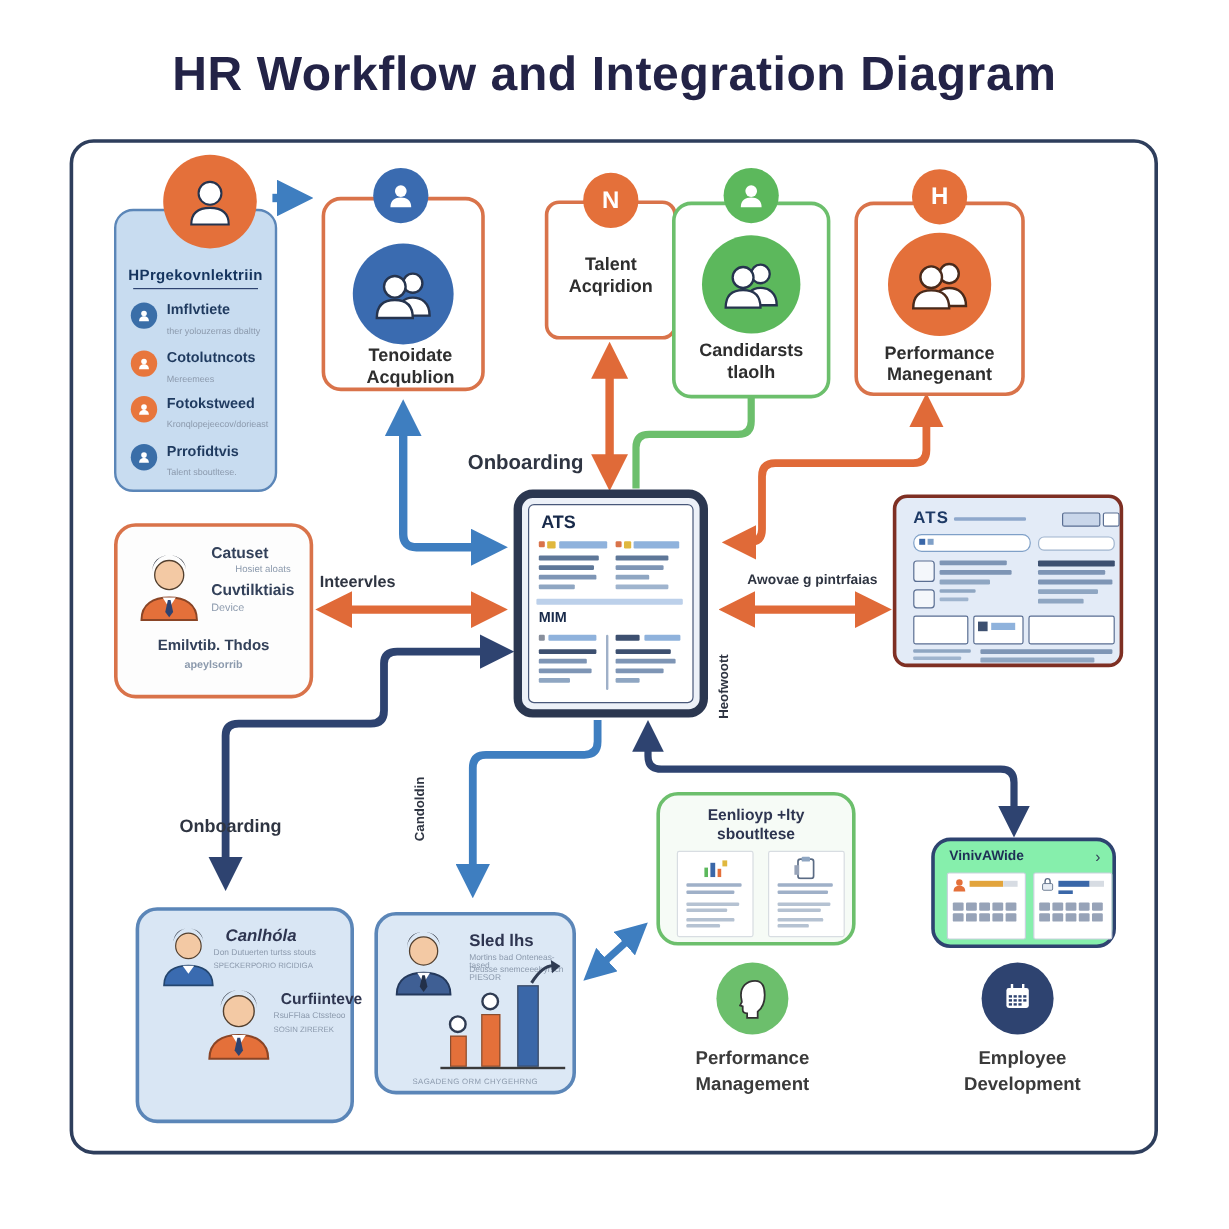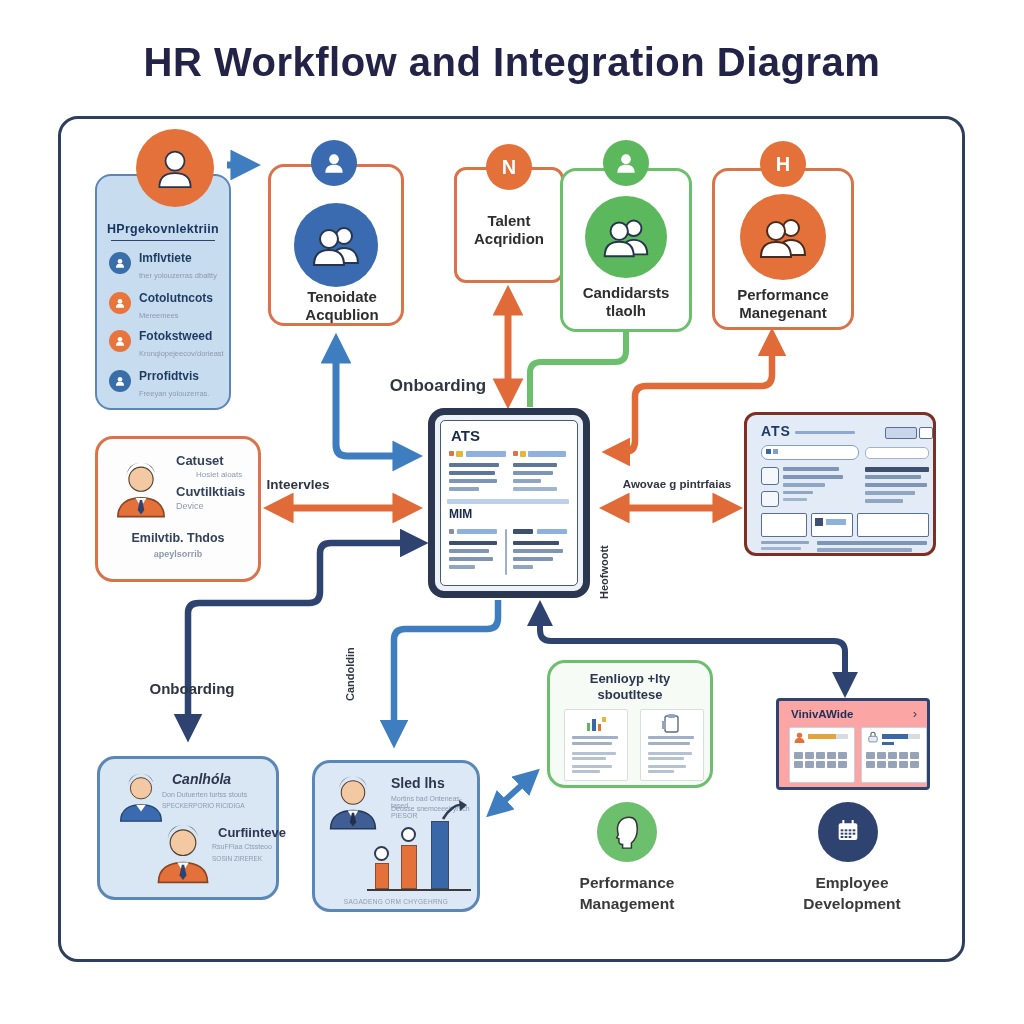--- a/index.html
+++ b/index.html
@@ -128,21 +128,21 @@
     </div>
     <div class="s-item" style="top:194px;">
       <span class="s-ico" style="background:#3A6EA8;">
         <svg width="14" height="14" viewBox="0 0 24 24" fill="#fff">
             <circle cx="12" cy="9" r="4"></circle>
             <path d="M5,20 C5,15 8,13 12,13 C16,13 19,15 19,20 Z"></path>
           </svg>
         </span>
       <div>
           <div class="s-title">Prrofidtvis</div>
-           <div class="s-sub">Freeyan yolouzerras.</div>
+           <div class="s-sub">Talent sboutltese.</div>
         </div>
     </div>
   </div>
   <div class="abs circle" style="left:136px;top:129px;width:78px;height:78px;background:#E4703A;z-index:3;">
     <svg width="52" height="52" viewBox="0 0 60 60">
         <g stroke="#26344E" stroke-width="2" fill="#fff">
       <circle cx="30" cy="22" r="11"></circle>
           <path d="M12,52 C12,40 20,36 30,36 C40,36 48,40 48,52 Z"></path>
         </g>
       </svg>
@@ -302,21 +302,21 @@
         <path d="M29,41 L31,41 L33,50 L30,54 L27,50 Z" fill="#2E4370"></path>
       </svg>
     <div style="position:absolute;left:78px;top:14px;font-size:13px;font-weight:700;color:#33415A;">Catuset</div>
     <div class="sub" style="position:absolute;left:78px;top:31px;font-size:8px;padding-left:20px;">Hosiet aloats</div>
     <div style="position:absolute;left:78px;top:45px;font-size:13px;font-weight:700;color:#33415A;">Cuvtilktiais</div>
     <div class="sub" style="position:absolute;left:78px;top:62px;font-size:9px;text-align:right;">Device</div>
     <div style="position:absolute;left:0;top:92px;width:100%;text-align:center;font-size:12.5px;font-weight:700;color:#33415A;">Emilvtib. Thdos</div>
     <div class="sub" style="position:absolute;left:0;top:110px;width:100%;text-align:center;font-size:9px;font-weight:700;">apeylsorrib</div>
   </div>
 
-  <div class="abs box blue-card" style="left:97px;top:756px;width:182px;height:144px;padding-left:12px;">
+  <div class="abs box blue-card" style="left:113px;top:756px;width:182px;height:180px;padding-left:12px;">
     <svg style="position:absolute;left:12px;top:8px;" width="58" height="58" viewBox="0 0 60 60">
       <circle cx="30" cy="22" r="11" fill="#F3C9A4" stroke="#53402F" stroke-width="1"></circle>
       <path d="M17,20 A13,13 0 0 1 43,20 C43,12 38,7 30,7 C22,7 17,12 17,20 Z" fill="#2E3440"></path>
       <path d="M9,56 C9,44 18,39 30,39 C42,39 51,44 51,56 Z" fill="#3A6BB0" stroke="#24466F" stroke-width="1.5"></path>
       <path d="M25,39 L30,46 L35,39 Z" fill="#fff"></path>
       </svg>
     <div style="position:absolute;left:72px;top:12px;font-size:14px;font-weight:700;font-style:italic;color:#2E3550;">Canlhóla</div>
     <div class="sub" style="position:absolute;left:62px;top:32px;font-size:7px;">Don Dutuerten turtss stouts</div>
     <div class="sub" style="position:absolute;left:62px;top:43px;font-size:6.5px;">SPECKERPORIO RICIDIGA</div>
     <svg style="position:absolute;left:48px;top:58px;" width="70" height="70" viewBox="0 0 60 60">
@@ -386,21 +386,21 @@
           <div class="ln" style="left: 7px; top: 26px; width: 46px; height: 3px; background: rgb(159, 176, 200);"></div>
           <div class="ln" style="left: 7px; top: 32px; width: 42px; height: 3px; background: rgb(159, 176, 200);"></div>
           <div class="ln" style="left: 7px; top: 42px; width: 44px; height: 2.5px; background: rgb(181, 194, 210);"></div>
           <div class="ln" style="left: 7px; top: 47px; width: 36px; height: 2.5px; background: rgb(181, 194, 210);"></div>
           <div class="ln" style="left: 7px; top: 55px; width: 38px; height: 2.5px; background: rgb(181, 194, 210);"></div>
           <div class="ln" style="left: 7px; top: 60px; width: 26px; height: 2.5px; background: rgb(181, 194, 210);"></div>
         </div>
       </div>
   </div>
 
-  <div class="abs box" style="left:776px;top:698px;width:154px;height:92px;background:#fca5a5;border:3px solid #2E4370;border-radius:4px;">
+  <div class="abs box" style="left:776px;top:698px;width:154px;height:92px;background:#86efac;border:3px solid #2E4370;border-radius:16px;">
     <div style="position:absolute;left:12px;top:7px;font-size:11.5px;font-weight:700;color:#1E2F55;">VinivAWide</div>
     <div style="position:absolute;right:10px;top:5px;font-size:13px;color:#33415A;">›</div>
     <div class="card" style="left:10px;top:26px;width:64px;height:54px;border-color:#C9D2DE;">
       <svg style="position:absolute;left:3px;top:3px;" width="13" height="13" viewBox="0 0 24 24" fill="#E4703A">
         <circle cx="12" cy="8" r="5"></circle>
           <path d="M3,22 C3,15 7,13 12,13 C17,13 21,15 21,22 Z"></path>
         </svg>
       <div style="position:absolute;left:18px;top:6px;width:28px;height:5px;background:#E2A43C;"></div>
       <div style="position:absolute;left:46px;top:6px;width:12px;height:5px;background:#D7DCE3;"></div>
       <div class="gridsq" style="position:absolute;left:4px;top:24px;">

